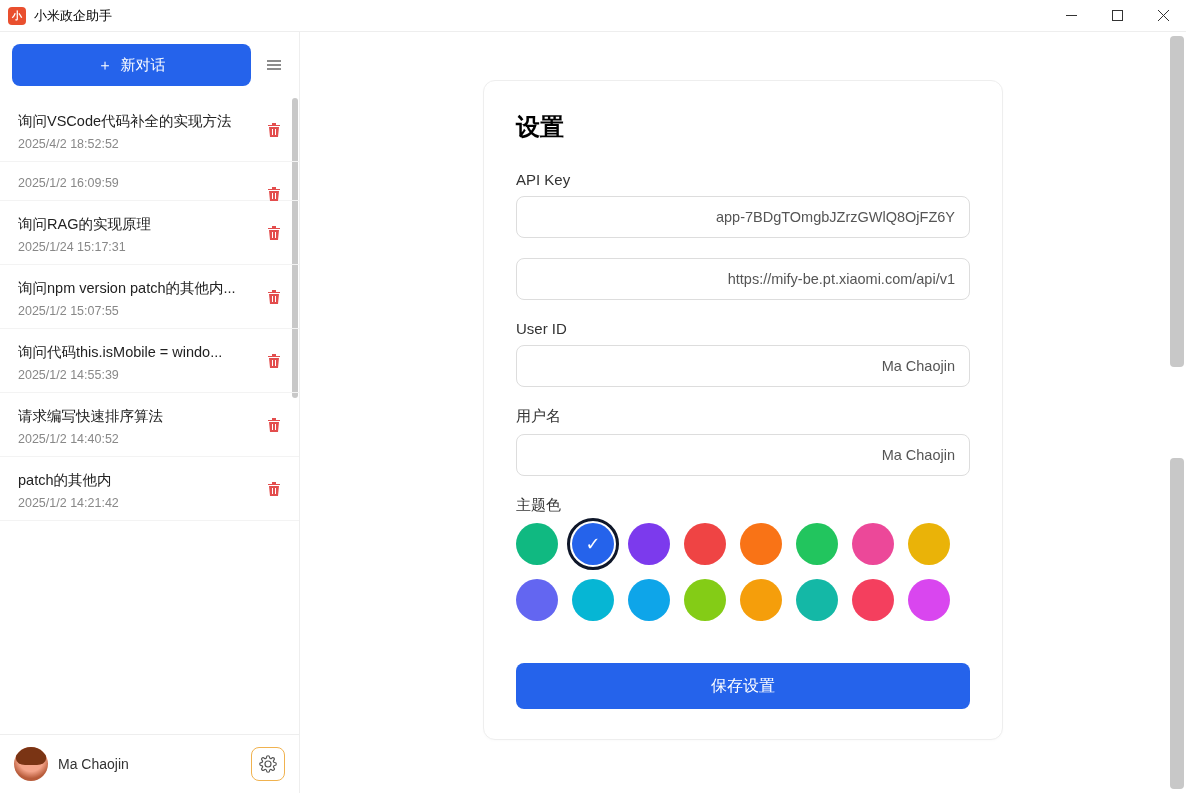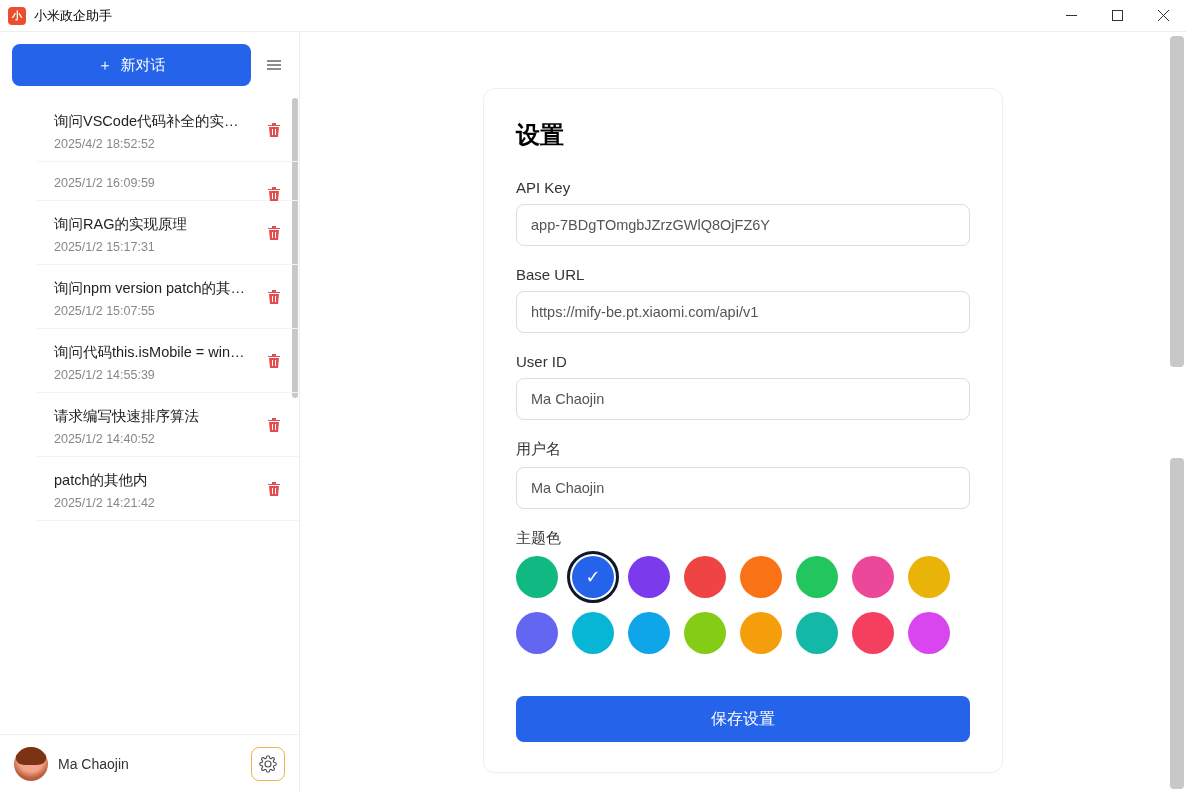--- a/index.html
+++ b/index.html
@@ -74,21 +74,20 @@
   .history-header {
     padding: 6px 18px 14px 18px;
     font-size: 17px;
     font-weight: 600;
     border-bottom: 1px solid #eee;
   }
   .history-list {
     flex: 1;
     overflow-y: auto;
     position: relative;
-    margin-left: 36px;
   }
   .hist-item {
     padding: 14px 18px 10px 18px;
     border-bottom: 1px solid #f3f3f3;
     cursor: pointer;
     position: relative;
   }
   .hist-title {
     font-size: 14.5px;
     color: #222;
@@ -148,21 +147,21 @@
     background: #fff;
   }
   .main-area {
     flex: 1;
     overflow-y: auto;
     padding: 40px 20px 20px 20px;
     position: relative;
   }
   .settings-card {
     max-width: 520px;
-    margin: 16px auto;
+    margin: 8px auto;
     background: #fff;
     border: 1px solid #eee;
     border-radius: 12px;
     padding: 30px 32px 30px 32px;
     box-shadow: 0 1px 3px rgba(0,0,0,0.02);
   }
   .settings-title {
     font-size: 24px;
     font-weight: 700;
     margin-bottom: 28px;
@@ -176,20 +175,21 @@
   }
   .field-input {
     width: 100%;
     height: 42px;
     border: 1px solid #ddd;
     border-radius: 8px;
     padding: 12px 14px;
     font-size: 14.5px;
     color: #555;
     background: #fff;
+    text-align: right;
   }
   .color-grid {
     display: flex;
     flex-wrap: wrap;
     gap: 14px;
     margin-top: 6px;
     max-width: 440px;
   }
   .color-swatch {
     width: 42px; height: 42px;
@@ -292,21 +292,21 @@
         <div class="hist-item">
           <div class="hist-time">2025/1/2 16:09:59</div>
           <span class="hist-del"><svg width="14" height="16" viewBox="0 0 14 16">
               <path fill="#e34d4d" d="M1 3h12v1H1zM5 1h4v2H5zM2 5h10l-1 10H3z"></path>
               <rect x="5" y="7" width="1" height="6" fill="#fff"></rect>
               <rect x="8" y="7" width="1" height="6" fill="#fff"></rect>
             </svg></span>
         </div>
         <div class="hist-item">
           <div class="hist-title">询问RAG的实现原理</div>
-          <div class="hist-time">2025/1/2 15:17:31</div>
+          <div class="hist-time">2025/1/24 15:17:31</div>
           <span class="hist-del"><svg width="14" height="16" viewBox="0 0 14 16">
               <path fill="#e34d4d" d="M1 3h12v1H1zM5 1h4v2H5zM2 5h10l-1 10H3z"></path>
               <rect x="5" y="7" width="1" height="6" fill="#fff"></rect>
               <rect x="8" y="7" width="1" height="6" fill="#fff"></rect>
             </svg></span>
         </div>
         <div class="hist-item">
           <div class="hist-title">询问npm version patch的其他内...</div>
           <div class="hist-time">2025/1/2 15:07:55</div>
           <span class="hist-del"><svg width="14" height="16" viewBox="0 0 14 16">
@@ -358,21 +358,20 @@
   <div class="main-area">
     <div class="settings-card">
       <div class="settings-title">设置</div>
 
       <div class="field">
         <label class="field-label">API Key</label>
         <input class="field-input" value="app-7BDgTOmgbJZrzGWlQ8OjFZ6Y" style="">
       </div>
 
       <div class="field">
-        <label class="field-label">Base URL</label>
         <input class="field-input" value="https://mify-be.pt.xiaomi.com/api/v1" style="">
       </div>
 
       <div class="field">
         <label class="field-label">User ID</label>
         <input class="field-input" value="Ma Chaojin" style="">
       </div>
 
       <div class="field">
         <label class="field-label">用户名</label>

